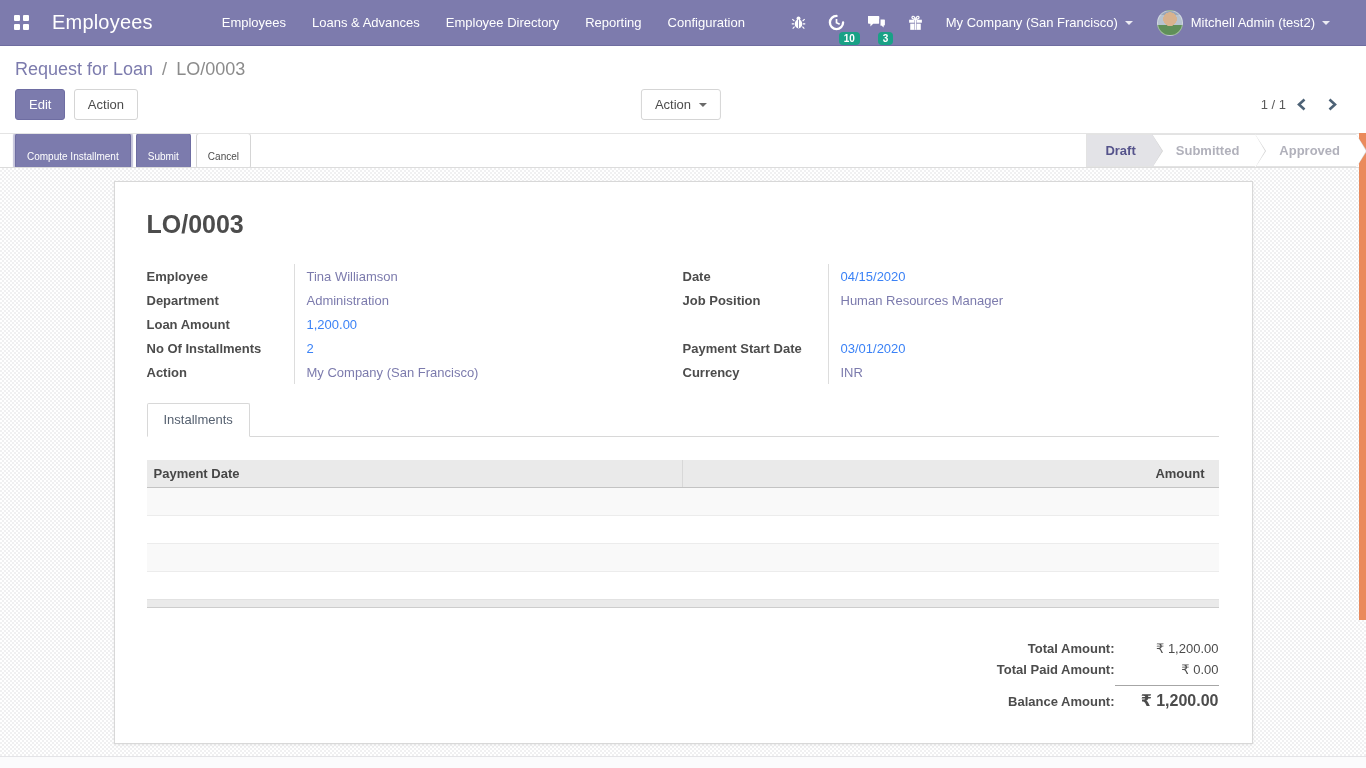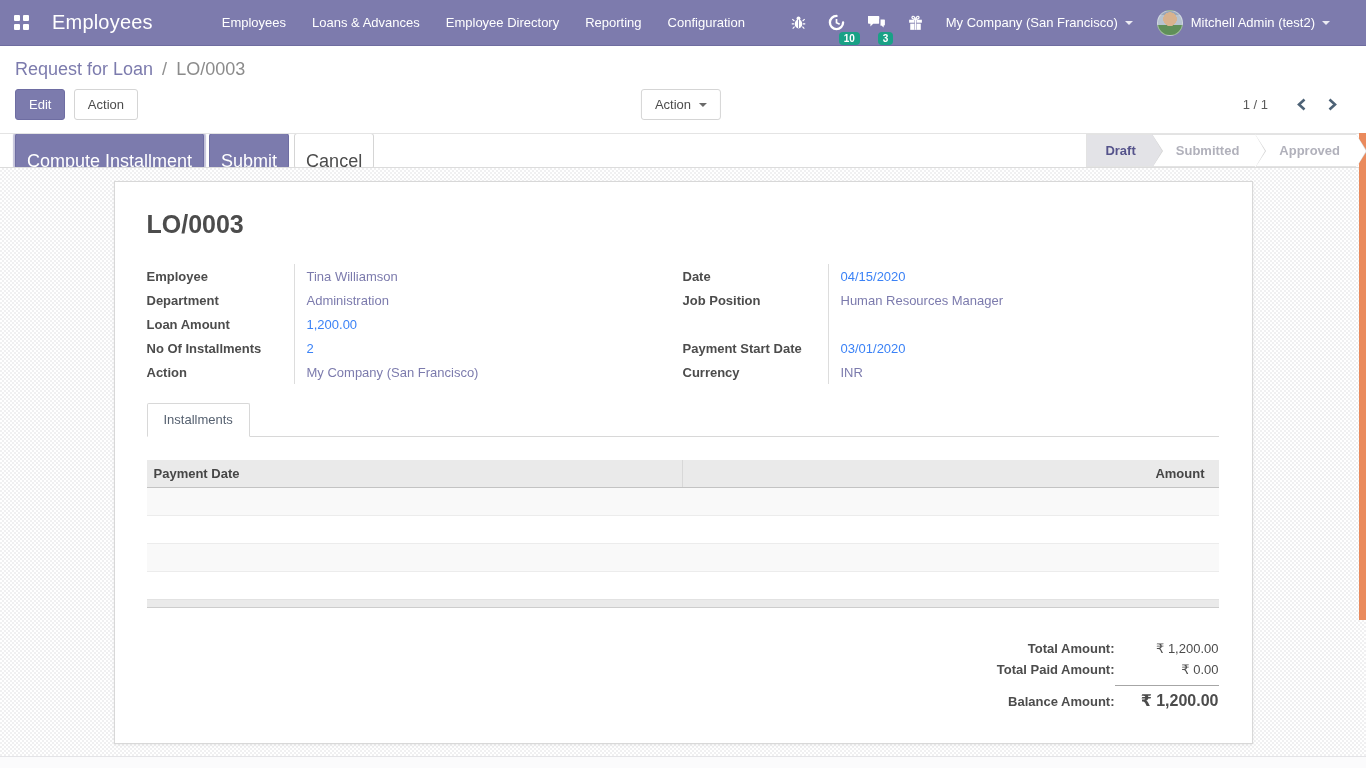--- a/index.html
+++ b/index.html
@@ -47,29 +47,29 @@
   .btn {
     display:inline-flex; align-items:center; height:31px; padding:0 13px;
     font-size:13px; border-radius:3px; border:1px solid #d5d5d5; background:#fff;
     color:#4c4c4c; cursor:pointer; margin-right:4px; font-family:inherit;text-align:right;
   }
   .btn-primary { background:#7c7bad; border-color:#6e6da2; color:#fff; }
   .action-wrap { position:absolute; left:50%; top:0; transform:translateX(-50%); }
   .caret-d { display:inline-block; width:0; height:0; border-left:4px solid transparent;
     border-right:4px solid transparent; border-top:4px solid #6a6a6a; margin-left:8px; }
   .pager { position:absolute; right:3px; top:0; height:31px; display:flex; align-items:center; font-size:13px; color:#5a5a5a; }
-  .pager-count { margin-right:18px; }
+  .pager-count { margin-right:0; }
   .pg-btn { background:none; border:none; padding:0 11px; cursor:pointer; height:31px; display:flex; align-items:center; }
 
   
   .statusbar {
     height:35px; background:#fff; border-top:1px solid #e4e4e4; border-bottom:1px solid #dcdcdc;
     display:flex; align-items:center; padding-left:15px; overflow:hidden;
   }
-  .sb-btn { height:27px; padding:17px 11px; font-size:18px; border-radius:3px; border:1px solid #6e6da2;
+  .sb-btn { height:27px; padding:17px 11px; font-size:10px; border-radius:3px; border:1px solid #6e6da2;
     background:#7c7bad; color:#fff; cursor:pointer; margin-right:5px; font-family:inherit; }
   .sb-btn.focused { box-shadow:0 0 1px 2px rgba(124,123,173,.45); }
   .sb-btn.plain { background:#fff; border-color:#d5d5d5; color:#4c4c4c; }
   .steps { margin-left:auto; display:flex; height:33px; margin-right:10px;padding-left:37px; }
   .step {
     position:relative; display:flex; align-items:center; padding:0 16px 0 24px;
     font-size:13px; font-weight:bold; color:#b1b1bb; background:#fff; cursor:pointer;
     border-top:1px solid #e3e3e3; border-bottom:1px solid #e3e3e3;
   }
   .step:first-child { border-left:1px solid #e3e3e3; padding-left:18px; }

